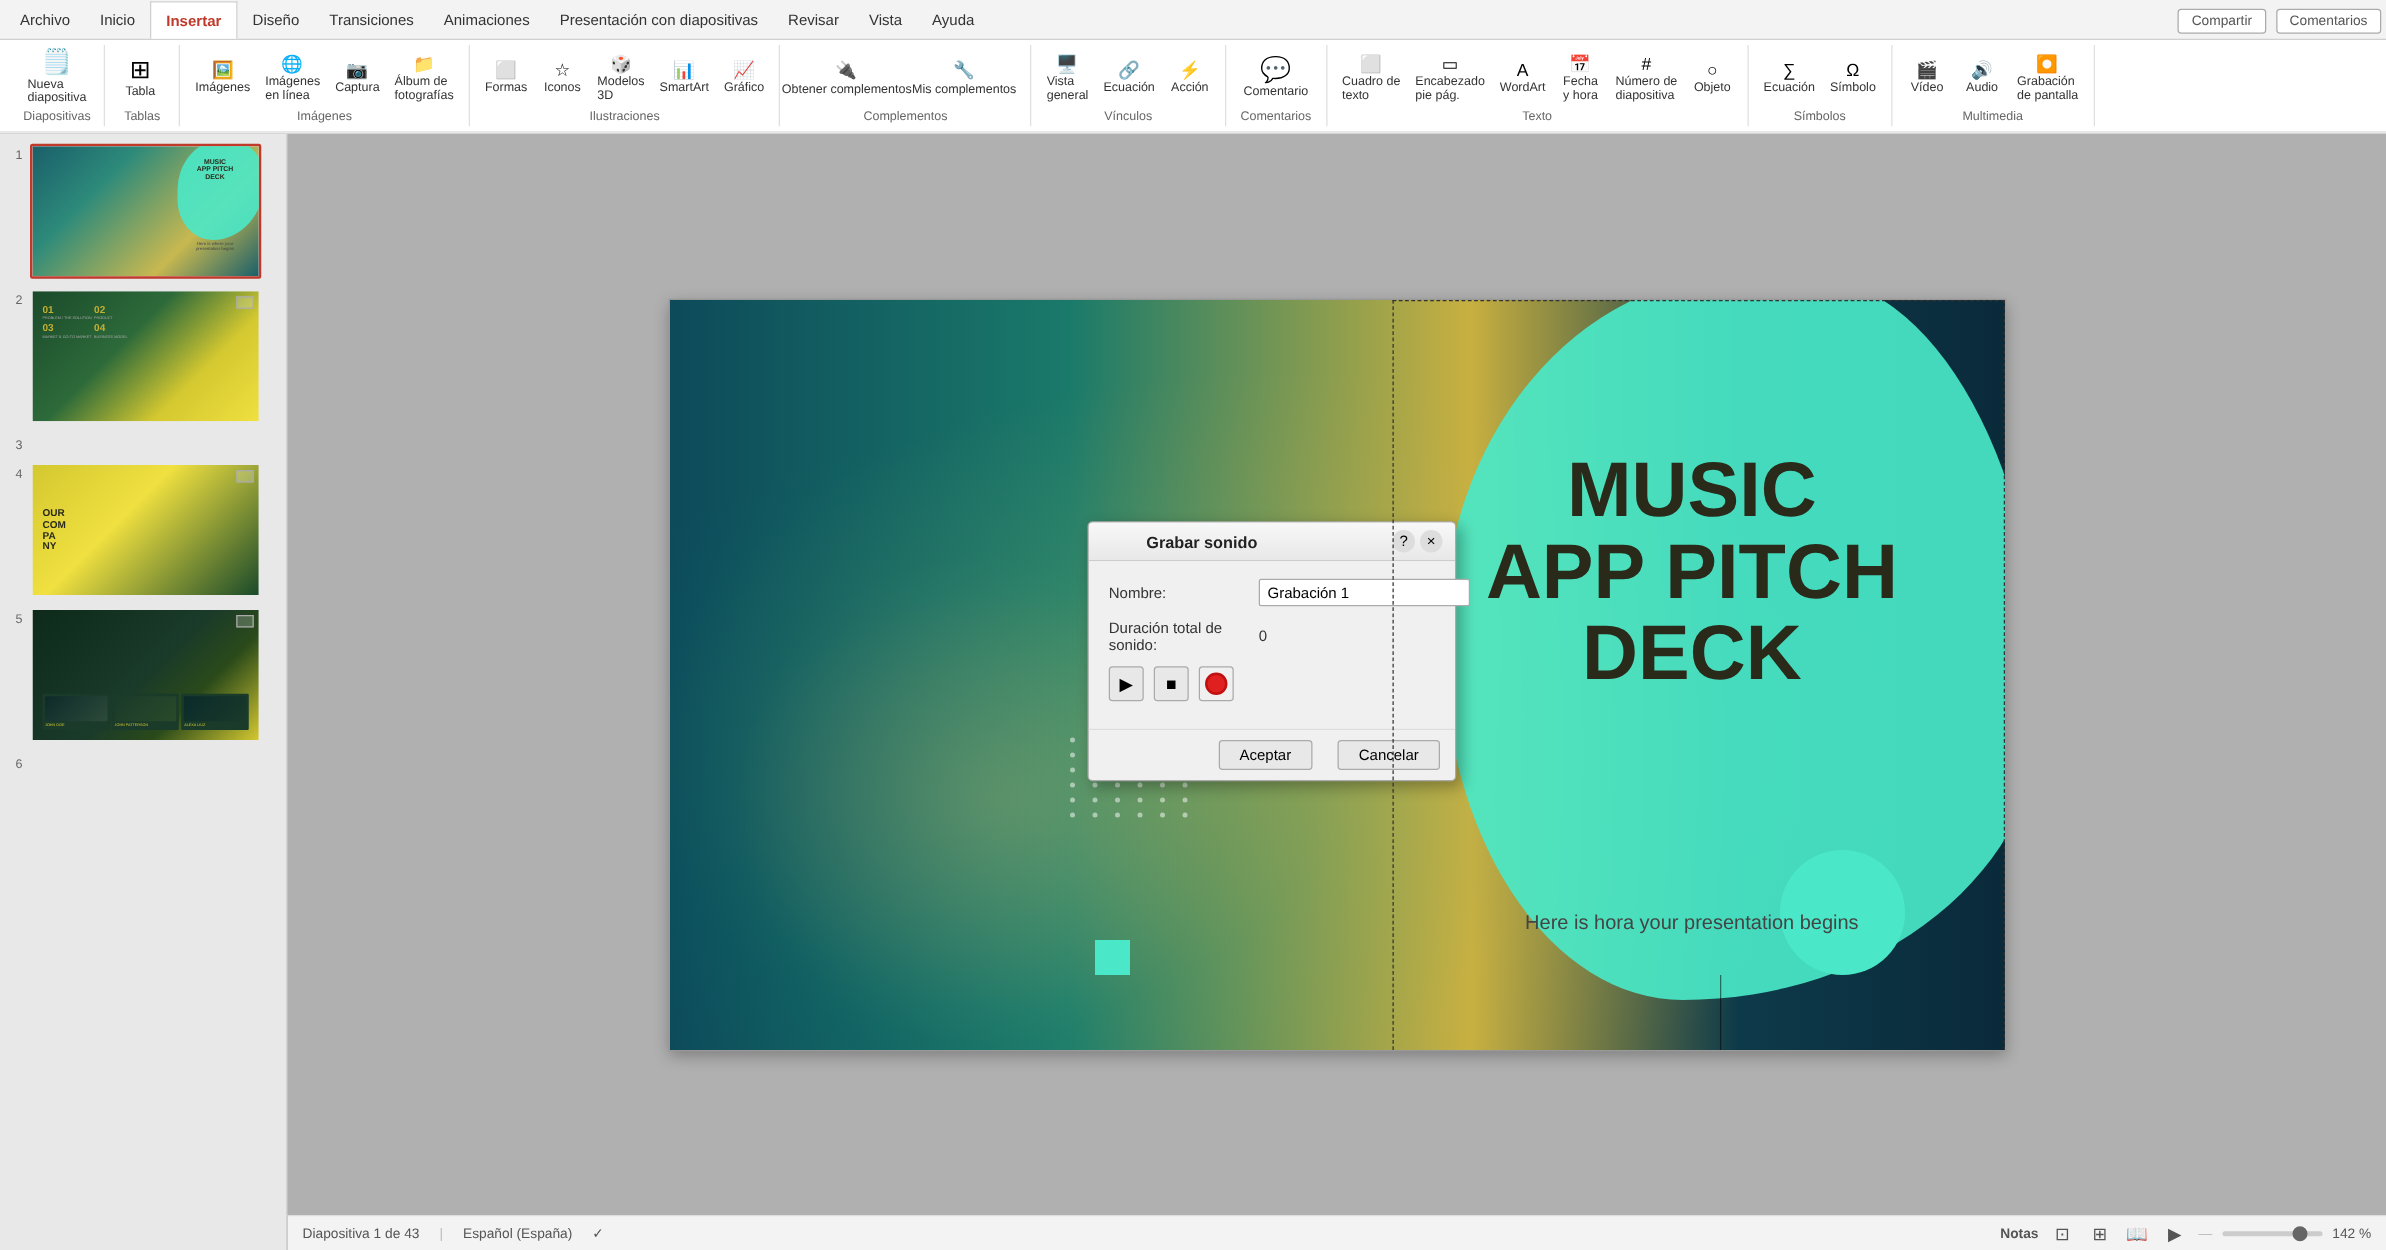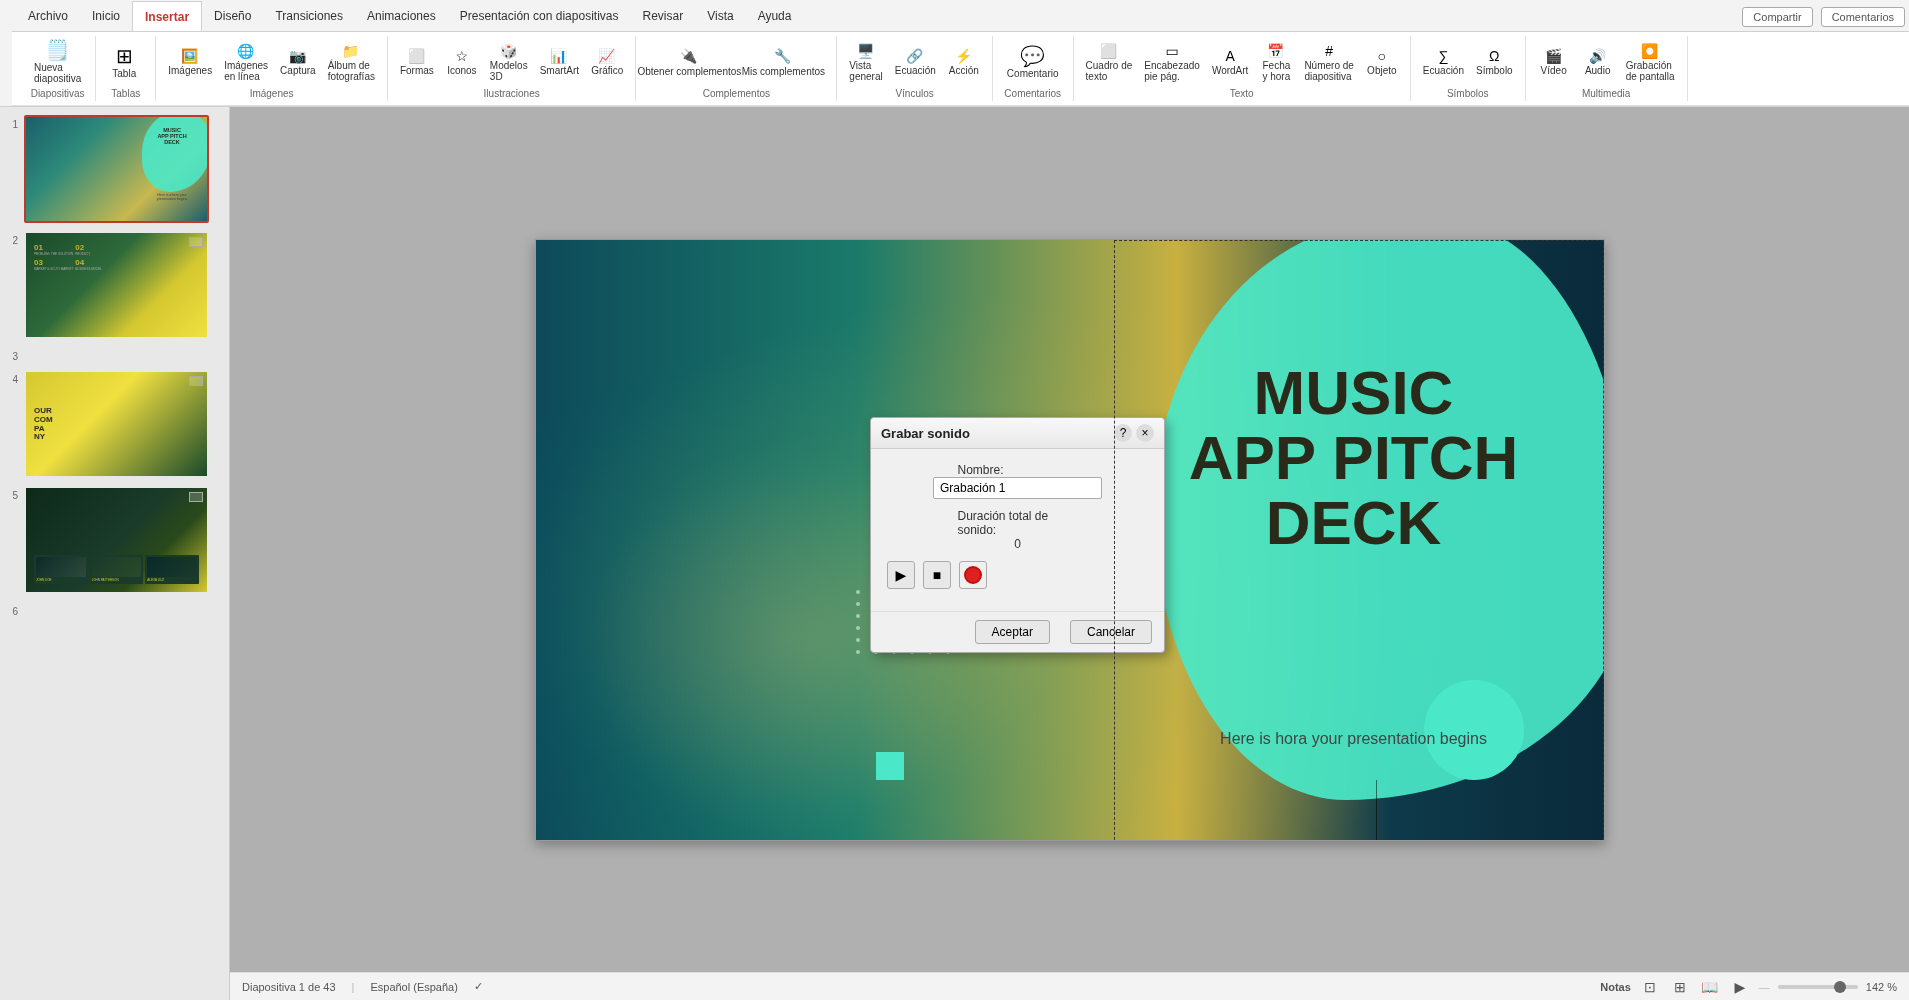--- a/index.html
+++ b/index.html
@@ -1,19 +1,19 @@
 <!DOCTYPE html>
 <html><head>
   <meta charset="utf-8">
   <style>
     * { box-sizing: border-box; margin: 0; padding: 0; }
     body { font-family: 'Segoe UI', Arial, sans-serif; background: #c8c8c8; width: 1909px; height: 1000px; overflow: hidden; display: flex; flex-direction: column; }
 
     
-    .ribbon { background: #f3f3f3; border-bottom: 1px solid #d0d0d0; flex-shrink: 0; padding-left: 12px; }
+    .ribbon { background: #f3f3f3; border-bottom: 1px solid #d0d0d0; flex-shrink: 0; }
     .ribbon-tabs { display: flex; background: #f3f3f3; border-bottom: 1px solid #d0d0d0; height: 32px; align-items: flex-end; padding-left: 4px; }
     .ribbon-tab { padding: 4px 12px; font-size: 12px; cursor: pointer; color: #333; height: 30px; display: flex; align-items: center; }
     .ribbon-tab.active { background: white; border: 1px solid #d0d0d0; border-bottom: none; color: #c0392b; font-weight: 600; }
     .ribbon-content { display: flex; align-items: stretch; padding: 4px 8px; background: white; border-bottom: 1px solid #e0e0e0; min-height: 72px; }
     .ribbon-group { display: flex; flex-direction: column; border-right: 1px solid #e0e0e0; padding: 2px 8px; min-width: 60px; }
     .ribbon-group-items { display: flex; flex: 1; align-items: center; gap: 4px; }
     .ribbon-group-label { font-size: 10px; color: #666; text-align: center; margin-top: auto; padding-top: 2px; }
     .ribbon-btn { display: flex; flex-direction: column; align-items: center; justify-content: center; padding: 2px 6px; cursor: pointer; border-radius: 3px; font-size: 10px; gap: 2px; min-width: 40px; }
     .ribbon-icon { font-size: 20px; line-height: 1; }
     .ribbon-btn-label { font-size: 10px; color: #333; white-space: nowrap; }
@@ -73,25 +73,25 @@
     .notes-bar { height: 36px; background: white; border-top: 1px solid #ddd; display: flex; align-items: center; padding: 0 16px; font-size: 12px; color: #888; }
 
     
     .status-bar { height: 28px; background: #f3f3f3; border-top: 1px solid #ddd; display: flex; align-items: center; padding: 0 12px; font-size: 11px; color: #555; gap: 16px; }
     .status-right { margin-left: auto; display: flex; align-items: center; gap: 8px; }
     .view-btn { width: 22px; height: 22px; display: flex; align-items: center; justify-content: center; cursor: pointer; font-size: 14px; border-radius: 3px; }
     .zoom-slider { width: 80px; height: 4px; background: #ccc; border-radius: 2px; position: relative; cursor: pointer; }
     .zoom-thumb { position: absolute; width: 12px; height: 12px; background: #666; border-radius: 50%; top: -4px; left: 70%; }
     .dialog { background: #f0f0f0; border: 1px solid #aaa; border-radius: 4px; box-shadow: 4px 4px 12px rgba(0,0,0,0.3); width: 295px; pointer-events: all; position: absolute; left: 640px; top: 310px; }
     .dialog-titlebar { background: linear-gradient(to bottom, #f8f8f8, #e8e8e8); border-bottom: 1px solid #ccc; padding: 6px 10px; display: flex; align-items: center; justify-content: space-between; border-radius: 4px 4px 0 0; }
-    .dialog-title { font-size: 13px; font-weight: 600; color: #222; }
+    .dialog-title { font-size: 13px; font-weight: 600; color: #222; margin-left: 36px; }
     .dialog-controls { display: flex; gap: 4px; }
     .dialog-btn-icon { width: 18px; height: 18px; display: flex; align-items: center; justify-content: center; cursor: pointer; font-size: 12px; background: #ddd; border-radius: 50%; border: none; }
     .dialog-body { padding: 14px 16px; }
-    .dialog-row { display: flex; align-items: center; margin-bottom: 10px; flex-direction: column; }
+    .dialog-row { display: flex; align-items: center; margin-bottom: 10px; }
     .dialog-label { font-size: 12px; color: #333; width: 120px; flex-shrink: 0; }
     .dialog-input { flex: 1; border: 1px solid #aaa; border-radius: 2px; padding: 3px 6px; font-size: 12px; background: white; }
     .dialog-value { font-size: 12px; color: #333; }
     .dialog-controls-row { display: flex; align-items: center; gap: 8px; margin: 8px 0; }
     .ctrl-btn { width: 28px; height: 28px; background: #e8e8e8; border: 1px solid #aaa; border-radius: 3px; display: flex; align-items: center; justify-content: center; cursor: pointer; font-size: 14px; }
     .ctrl-btn.record { background: #f0f0f0; }
     .record-icon { width: 18px; height: 18px; background: #e02020; border-radius: 50%; border: 2px solid #c01010; }
     .dialog-footer { display: flex; justify-content: flex-end; gap: 20px; padding: 8px 12px; border-top: 1px solid #ddd; }
     .dialog-action-btn { padding: 4px 16px; font-size: 12px; border-radius: 3px; cursor: pointer; border: 1px solid #aaa; background: #e8e8e8; }
 

